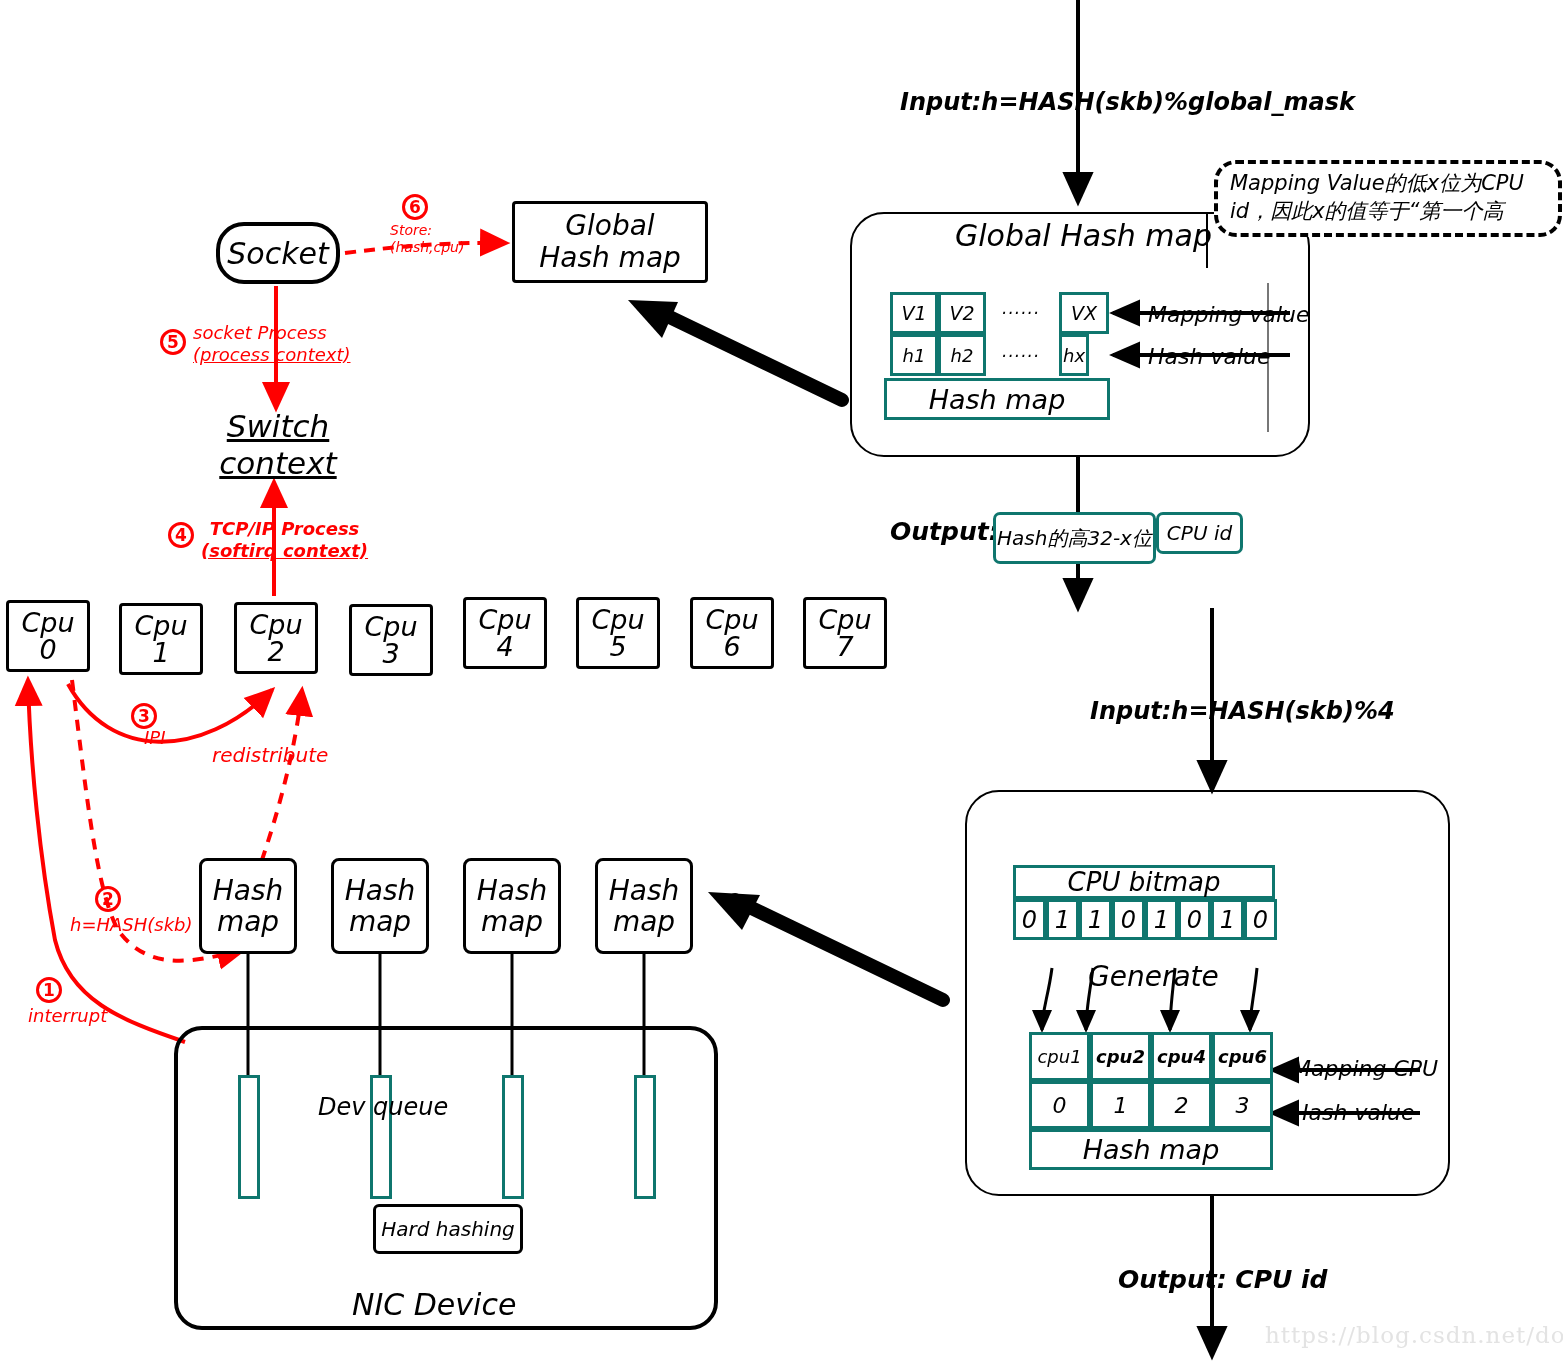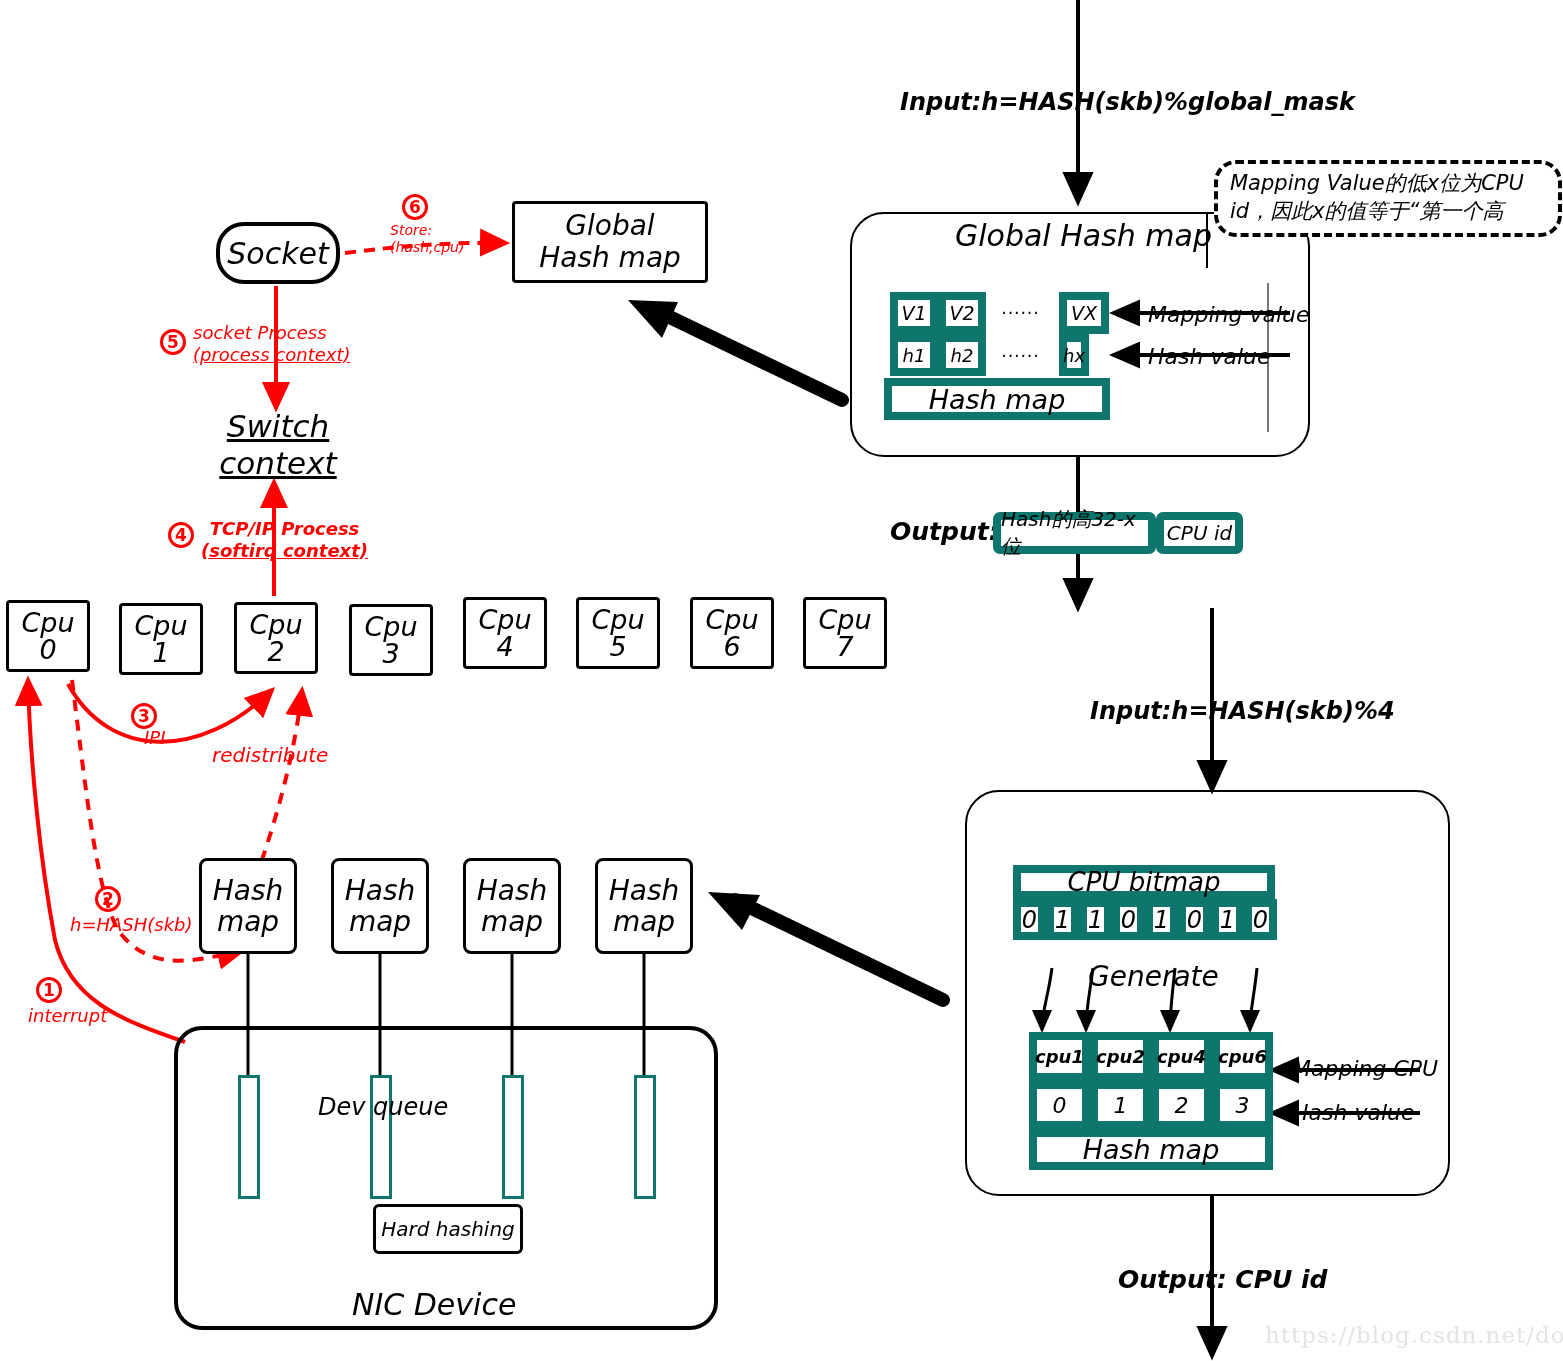--- a/index.html
+++ b/index.html
@@ -94,21 +94,21 @@
     width: 196px; height: 82px;
     border-radius: 4px;
     border-width: 3px;
     font-size: 28px;
     flex-direction: column;
     line-height: 1.15;
   }
   .cell {
     position: absolute;
     box-sizing: border-box;
-    border: 8px solid #0f766e;
+    border: 3px solid #0f766e;
     background: #fff;
     display: flex;
     align-items: center;
     justify-content: center;
     font-family: "DejaVu Sans", sans-serif;
     font-style: italic;
     color: #000;
   }
   .dashbox {
     position: absolute;
@@ -375,21 +375,21 @@
     <span>Hash map</span>
     </div>
 
   <div class="lbl" style="left:1148px; top:302px; font-size:22px;">
     <span>Mapping value</span></div>
   <div class="lbl" style="left:1148px; top:344px; font-size:22px;">
     <span>Hash value</span></div>
 
   <div class="lbl" style="left:890px; top:517px; font-size:25px; font-weight:bold;">
     <span>Output:</span></div>
-  <div class="cell" style="left:993px; top:512px; width:163px; height:42px; font-size:20px; border-radius:7px;">
+  <div class="cell" style="left:993px; top:512px; width:163px; height:52px; font-size:20px; border-radius:7px;">
     <span>Hash的高32-x位</span>
     </div>
   <div class="cell" style="left:1156px; top:512px; width:87px; height:42px; font-size:20px; border-radius:7px;">
     <span>CPU id</span>
     </div>
 
   <div class="lbl" style="left:1090px; top:697px; font-size:24px; font-weight:bold;">
     <span>Input:h=HASH(skb)%4</span></div>
 
   <div class="panel" style="left:965px; top:790px; width:485px; height:406px;"></div>
@@ -419,21 +419,21 @@
   <div class="cell" style="left:1211px; top:899px; width:33px; height:41px; font-size:24px;">
     <span>1</span>
     </div>
   <div class="cell" style="left:1244px; top:899px; width:33px; height:41px; font-size:24px;">
     <span>0</span>
     </div>
 
   <div class="lbl" style="left:1088px; top:960px; font-size:28px;">
     <span>Generate</span></div>
 
-  <div class="cell" style="left:1029px; top:1032px; width:61px; height:49px; font-size:18px; font-weight:bold;">
+  <div class="cell" style="left:1029px; top:1032px; width:61px; height:49px; font-size:18px; font-weight:normal;">
     <span>cpu1</span>
     </div>
   <div class="cell" style="left:1090px; top:1032px; width:61px; height:49px; font-size:18px; font-weight:bold;">
     <span>cpu2</span>
     </div>
   <div class="cell" style="left:1151px; top:1032px; width:61px; height:49px; font-size:18px; font-weight:bold;">
     <span>cpu4</span>
     </div>
   <div class="cell" style="left:1212px; top:1032px; width:61px; height:49px; font-size:18px; font-weight:bold;">
     <span>cpu6</span>

